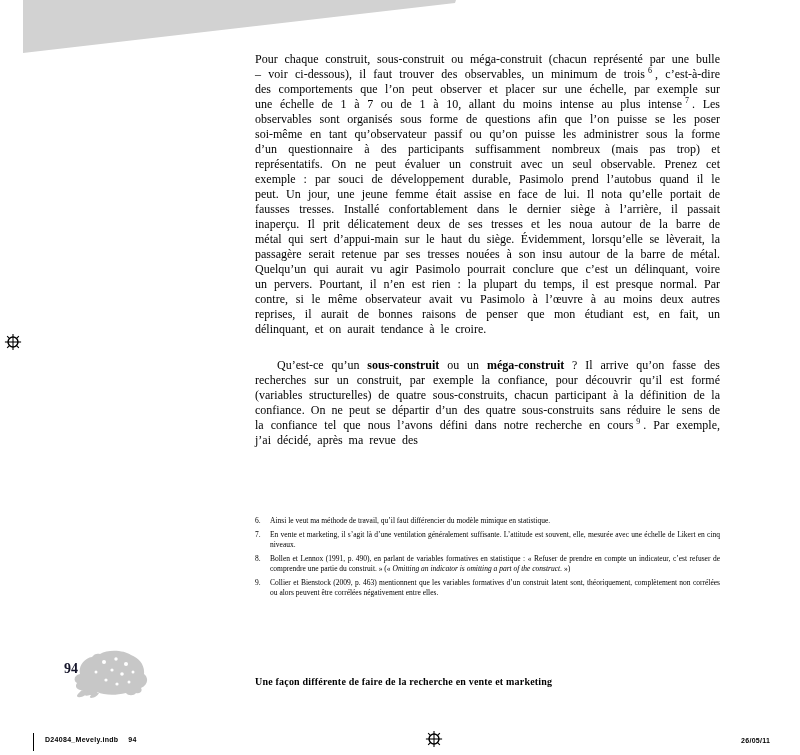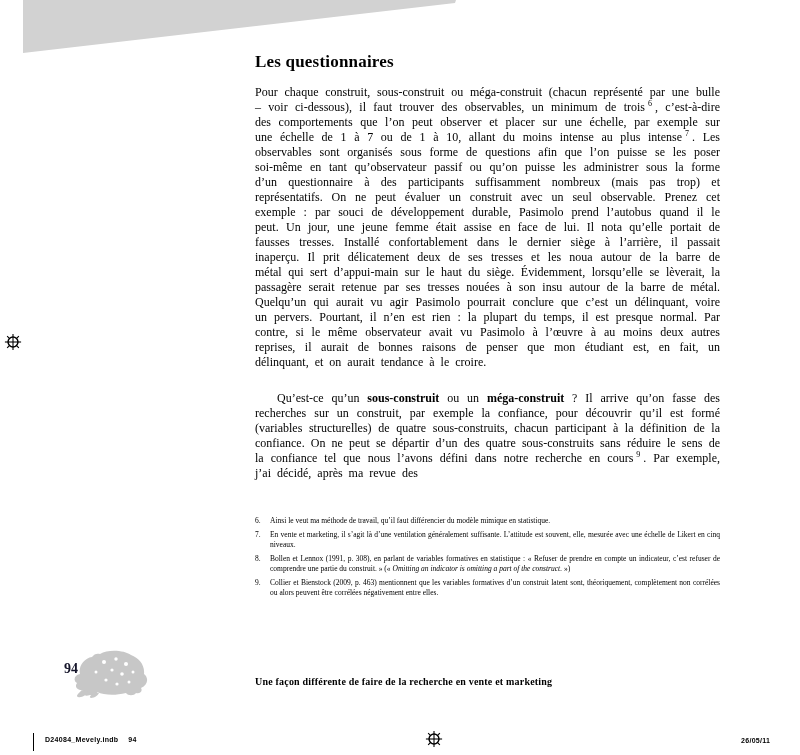--- a/index.html
+++ b/index.html
@@ -56,39 +56,38 @@
     <line x1="10" y1="1" x2="10" y2="19" stroke="#000" stroke-width="1.2"></line>
     <line x1="1" y1="10" x2="19" y2="10" stroke="#000" stroke-width="1.2"></line>
     <line x1="3.5" y1="3.5" x2="6" y2="6" stroke="#000" stroke-width="1.2"></line>
     <line x1="16.5" y1="3.5" x2="14" y2="6" stroke="#000" stroke-width="1.2"></line>
     <line x1="3.5" y1="16.5" x2="6" y2="14" stroke="#000" stroke-width="1.2"></line>
     <line x1="16.5" y1="16.5" x2="14" y2="14" stroke="#000" stroke-width="1.2"></line>
   </svg>
 </div>
 
 <div class="content">
-  <h1 class="title">Les questionnaires</h1>
 
   <p class="body-p"><span>Pour chaque construit, sous-construit ou méga-construit (chacun représenté par une bulle – voir ci-dessous), il faut trouver des observables, un minimum de trois</span><sup>6</sup><span>, c’est-à-dire des comportements que l’on peut observer et placer sur une échelle, par exemple sur une échelle de 1 à 7 ou de 1 à 10, allant du moins intense au plus intense</span><sup>7</sup><span>. Les observables sont organisés sous forme de questions afin que l’on puisse se les poser soi-même en tant qu’observateur passif ou qu’on puisse les administrer sous la forme d’un questionnaire à des participants suffisamment nombreux (mais pas trop) et représentatifs. On ne peut évaluer un construit avec un seul observable. Prenez cet exemple : par souci de développement durable, Pasimolo prend l’autobus quand il le peut. Un jour, une jeune femme était assise en face de lui. Il nota qu’elle portait de fausses tresses. Installé confortablement dans le dernier siège à l’arrière, il passait inaperçu. Il prit délicatement deux de ses tresses et les noua autour de la barre de métal qui sert d’appui-main sur le haut du siège. Évidemment, lorsqu’elle se lèverait, la passagère serait retenue par ses tresses nouées à son insu autour de la barre de métal. Quelqu’un qui aurait vu agir Pasimolo pourrait conclure que c’est un délinquant, voire un pervers. Pourtant, il n’en est rien : la plupart du temps, il est presque normal. Par contre, si le même observateur avait vu Pasimolo à l’œuvre à au moins deux autres reprises, il aurait de bonnes raisons de penser que mon étudiant est, en fait, un délinquant, et on aurait tendance à le croire.</span></p>
 
   <p class="body-p indent"><span>Qu’est-ce qu’un </span><span class="b">sous-construit</span><span> ou un </span><span class="b">méga-construit</span><span> ? Il arrive qu’on fasse des recherches sur un construit, par exemple la confiance, pour découvrir qu’il est formé (variables structurelles) de quatre sous-construits, chacun participant à la définition de la confiance. On ne peut se départir d’un des quatre sous-construits sans réduire le sens de la confiance tel que nous l’avons défini dans notre recherche en cours</span><sup>9</sup><span>. Par exemple, j’ai décidé, après ma revue des</span></p>
 </div>
 
 <div class="footnotes">
   <div class="footnote">
     <span class="fn-num">6.</span>
     <span class="fn-text">Ainsi le veut ma méthode de travail, qu’il faut différencier du modèle mimique en statistique.</span>
   </div>
   <div class="footnote">
     <span class="fn-num">7.</span>
     <span class="fn-text">En vente et marketing, il s’agit là d’une ventilation généralement suffisante. L’attitude est souvent, elle, mesurée avec une échelle de Likert en cinq niveaux.</span>
   </div>
   <div class="footnote">
     <span class="fn-num">8.</span>
-    <span class="fn-text"><span>Bollen et Lennox (1991, p. 308), en parlant de variables formatives en statistique : « Refuser de prendre en compte un indicateur, c’est refuser de comprendre une partie du construit. » (« </span><i>Omitting an indicator is omitting a part of the construct.</i><span> »)</span></span>
+    <span class="fn-text"><span>Bollen et Lennox (1991, p. 490), en parlant de variables formatives en statistique : « Refuser de prendre en compte un indicateur, c’est refuser de comprendre une partie du construit. » (« </span><i>Omitting an indicator is omitting a part of the construct.</i><span> »)</span></span>
   </div>
   <div class="footnote">
     <span class="fn-num">9.</span>
     <span class="fn-text">Collier et Bienstock (2009, p. 463) mentionnent que les variables formatives d’un construit latent sont, théoriquement, complètement non corrélées ou alors peuvent être corrélées négativement entre elles.</span>
   </div>
 </div>
 
 <div class="frog">
   <svg width="84" height="48" viewBox="0 0 84 48" xmlns="http://www.w3.org/2000/svg">
     <path fill="#c7c7c7" d="M30,4 C38,-1 54,0 61,5 C69,8 75,15 74,24 C79,28 78,35 71,38

